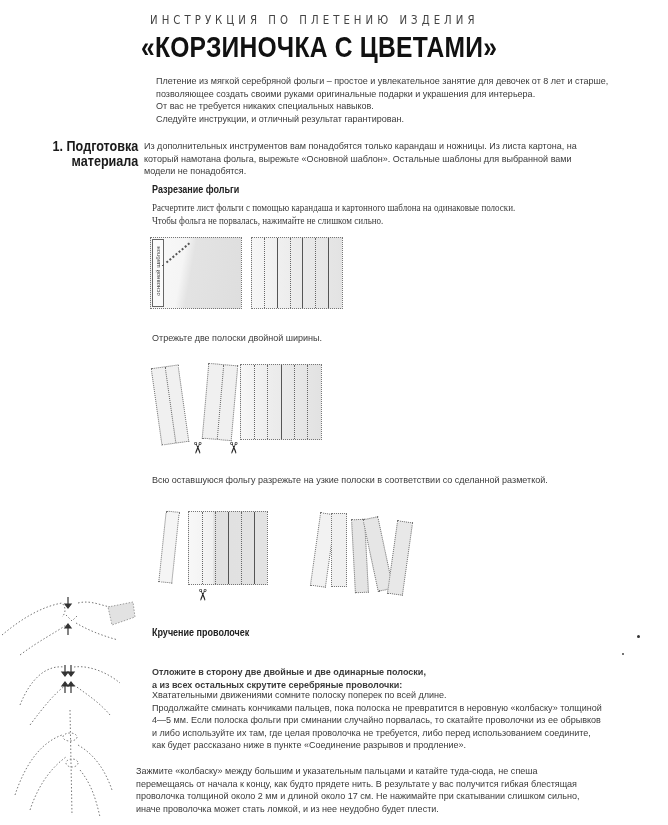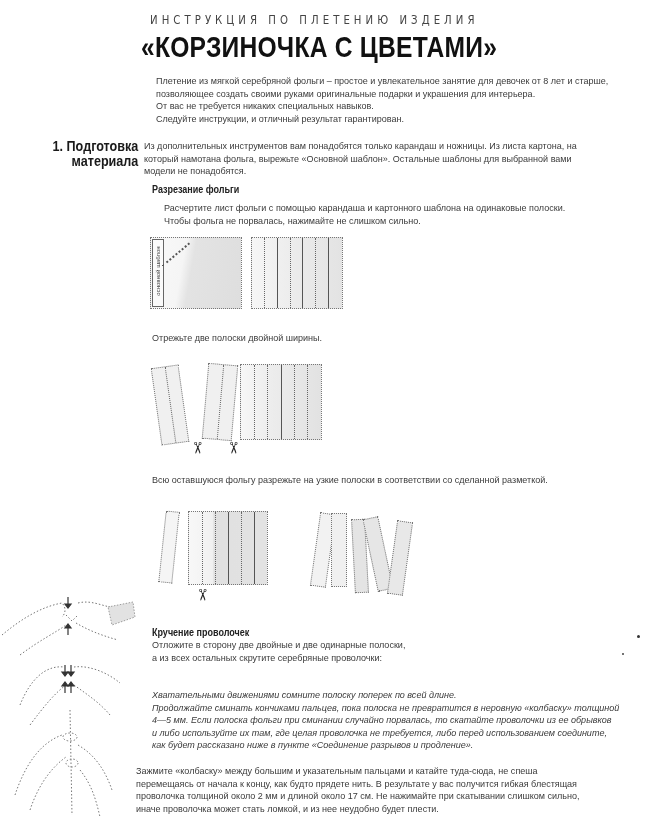--- a/index.html
+++ b/index.html
@@ -59,21 +59,21 @@
 </div>
 
 <div class="abs" style="left:144px; top:140px;">
   <div class="p">Из дополнительных инструментов вам понадобятся только карандаш и ножницы. Из листа картона, на</div>
   <div class="p">который намотана фольга, вырежьте «Основной шаблон». Остальные шаблоны для выбранной вами</div>
   <div class="p">модели не понадобятся.</div>
 </div>
 
 <div class="abs h" style="left:152px; top:184px;">Разрезание фольги</div>
 
-<div class="abs" style="left:164px; top:202px;">
+<div class="abs" style="left:152px; top:202px;font-family:Liberation Serif, serif;">
   <div class="p">Расчертите лист фольги с помощью карандаша и картонного шаблона на одинаковые полоски.</div>
   <div class="p">Чтобы фольга не порвалась, нажимайте не слишком сильно.</div>
 </div>
 
 <div class="abs" style="left:150px; top:237px; width:92px; height:72px;">
   <div class="abs foil" style="left:0; top:0; width:90px; height:70px; background:linear-gradient(100deg,#f9f9f9 0%,#f5f5f5 35%,#e3e3e3 45%,#dedede 100%);"></div>
   <div class="abs" style="left:2px; top:2px; width:10px; height:66px; border:1px solid #666; background:#fafafa;">
     <div style="position:absolute; left:-27px; top:28px; width:64px; font-size:6px; color:#444; transform:rotate(-90deg); white-space:nowrap; text-align:center;">основной шаблон</div>
   </div>
   <div class="abs" style="left:12px; top:28px; width:35px; border-top:2px dotted #555; transform:rotate(-40deg); transform-origin:left top;"></div>
@@ -122,26 +122,26 @@
   <div class="abs scissors" style="left:45px; top:82px; transform:rotate(90deg);">✂</div>
   <div class="strip" style="left:165px; top:8px; width:14px; height:72px; transform:rotate(8deg); background:#f2f2f2;"></div>
   <div class="strip" style="left:181px; top:8px; width:14px; height:72px; background:#f0f0f0;"></div>
   <div class="strip" style="left:203px; top:14px; width:12px; height:72px; transform:rotate(-3deg); background:#e4e4e4;"></div>
   <div class="strip" style="left:220px; top:12px; width:14px; height:72px; transform:rotate(-12deg); background:#e6e6e6;"></div>
   <div class="strip" style="left:242px; top:16px; width:14px; height:72px; transform:rotate(8deg); background:#e8e8e8;"></div>
 </div>
 
 <div class="abs h" style="left:152px; top:627px;">Кручение проволочек</div>
 
-<div class="abs" style="left:152px; top:639px;">
+<div class="abs" style="left:152px; top:666px;font-weight:bold;">
   <div class="p">Отложите в сторону две  двойные и две одинарные полоски,</div>
   <div class="p">а из всех остальных скрутите серебряные проволочки:</div>
 </div>
 
-<div class="abs" style="left:152px; top:689px;font-style:italic;">
+<div class="abs" style="left:152px; top:689px;">
   <div class="p">Хватательными движениями сомните полоску поперек по всей длине.</div>
   <div class="p">Продолжайте сминать кончиками пальцев, пока полоска не превратится в неровную «колбаску» толщиной</div>
   <div class="p"> 4—5 мм. Если полоска фольги при сминании случайно порвалась, то скатайте проволочки из ее обрывков</div>
   <div class="p">и либо используйте их там, где целая проволочка не требуется, либо перед использованием соедините,</div>
   <div class="p">как будет рассказано ниже в пункте «Соединение разрывов и продление».</div>
 </div>
 
 <div class="abs" style="left:136px; top:765px;">
   <div class="p">Зажмите «колбаску» между большим и указательным пальцами и катайте туда-сюда, не спеша</div>
   <div class="p">перемещаясь от начала к концу, как будто прядете нить. В результате у вас получится гибкая блестящая</div>

